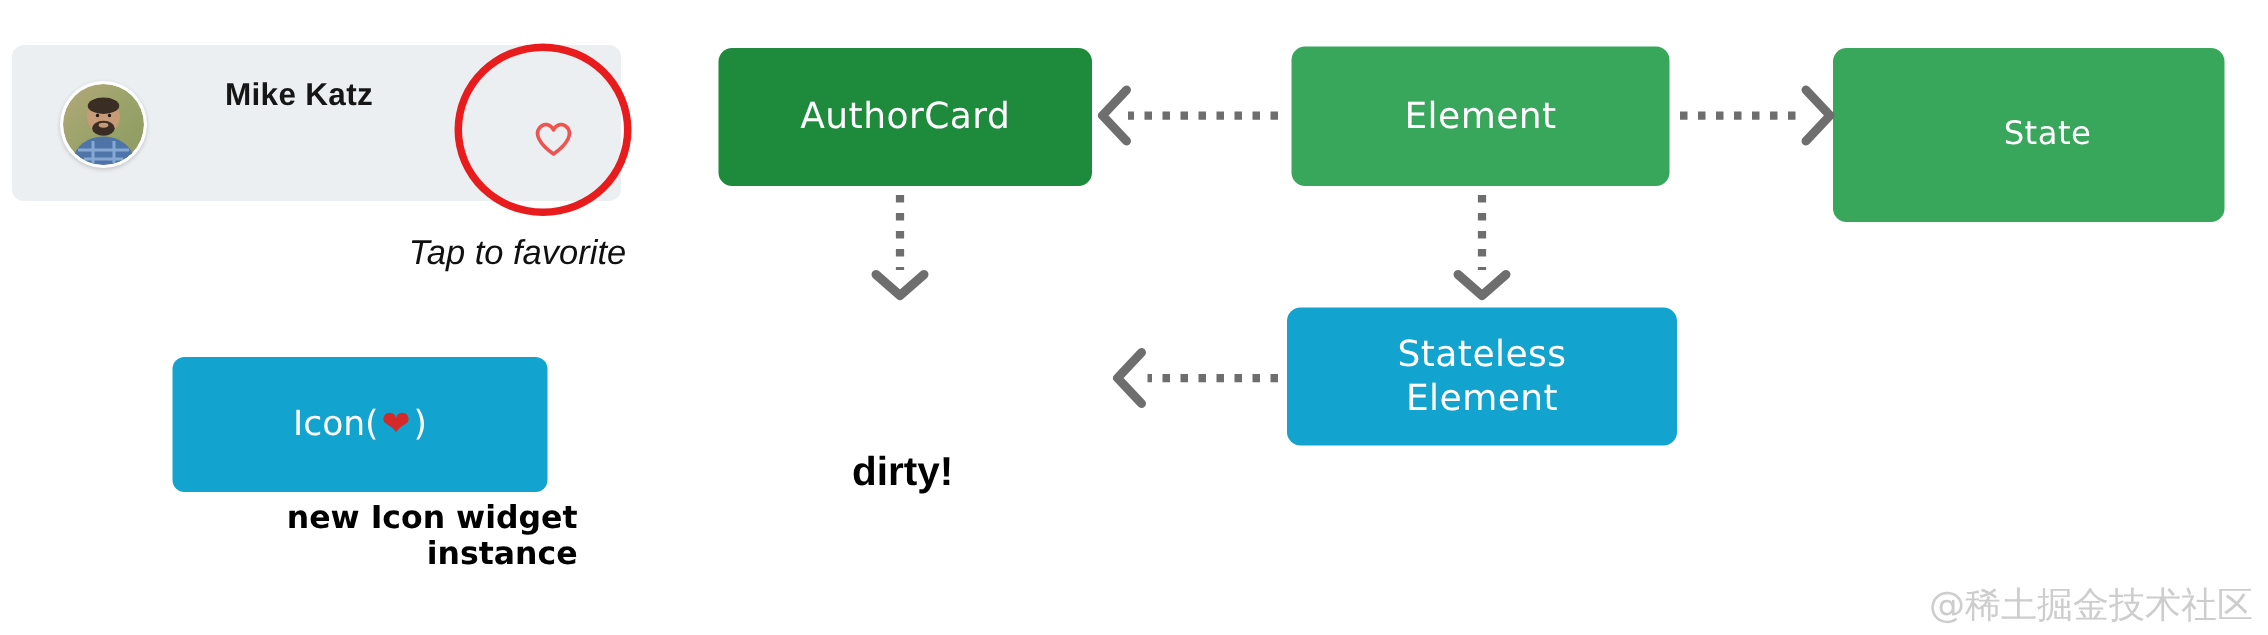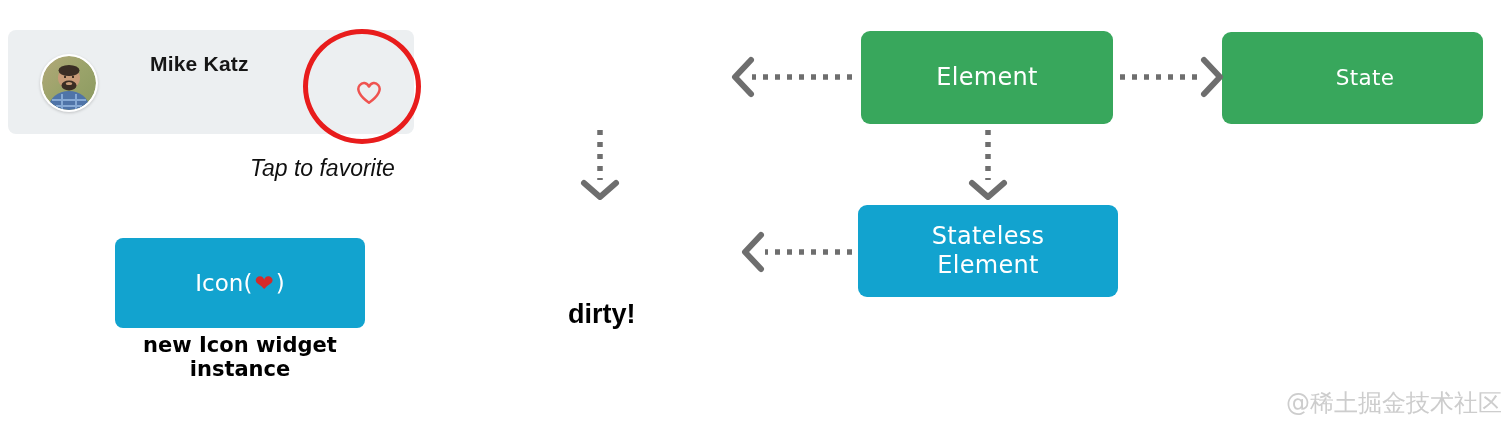--- a/index.html
+++ b/index.html
@@ -53,21 +53,21 @@
     left: 303px; top: 29px;
     width: 118px; height: 115px;
     border: 5px solid #e81c1c;
     border-radius: 50%;
     pointer-events: none;
   }
   .tap-note {
     position: absolute;
     left: 250px; top: 155px;
     width: 190px;
-    text-align: left;
+    text-align: center;
     font-family: "Liberation Sans", sans-serif;
     font-style: italic;
     font-size: 23px;
     color: #101010;
   }
 
   
   .icon-box {
     position: absolute;
     left: 115px; top: 238px;
@@ -77,39 +77,39 @@
     display: flex; flex-direction: row;
     align-items: center; justify-content: center;
     font-size: 23px; font-weight: 500; line-height: 1.25;
     text-align: center;
   }
   .heart-glyph { color: #d42a2a; padding: 0 2px; }
   .icon-caption {
     position: absolute;
     left: 95px; top: 333px;
     width: 290px;
-    text-align: center;
+    text-align: right;
     font-size: 21px; font-weight: 700;
     color: #000000;
   }
 
   
   .dbox {
     position: absolute;
     border-radius: 9px;
     color: #ffffff;
     display: flex; flex-direction: column;
     align-items: center; justify-content: center;
     text-align: center;
     font-size: 24px; font-weight: 500; line-height: 1.22;
     letter-spacing: .3px;
   }
   .dbox-authorcard { left: 479px; top: 32px;  width: 249px; height: 92px; }
   .dbox-stateful   { left: 861px; top: 31px;  width: 252px; height: 93px; }
-  .dbox-state      { left: 1222px; top: 32px; width: 261px; height: 92px; font-size: 21.5px; padding-left: 25px; }
+  .dbox-state      { left: 1222px; top: 32px; width: 261px; height: 116px; font-size: 21.5px; padding-left: 25px; }
   .dbox-stateless  { left: 858px; top: 205px; width: 260px; height: 92px; }
 
   
   .arrows {
     position: absolute; left: 0; top: 0;
     width: 1512px; height: 423px;
     pointer-events: none;
   }
 
   
@@ -169,20 +169,23 @@
   </div>
   <div class="highlight-circle" style="border-color: rgb(232, 28, 28);"></div>
   <div class="tap-note">Tap to favorite</div>
 
   <div class="icon-box" style="background-color: rgb(18, 163, 207);">
     <div>Icon</div>
     <div><span>(</span><span class="heart-glyph">❤</span><span>)</span></div>
   </div>
   <div class="icon-caption">new Icon widget instance</div>
 
+  <div class="dbox dbox-authorcard" style="background-color: rgb(30, 138, 60);">
+    <div>AuthorCard</div>
+  </div>
 
   <div class="dbox dbox-stateful" style="background-color: rgb(56, 167, 92);">
     <div>Element</div>
   </div>
 
   <div class="dbox dbox-state" style="background-color: rgb(56, 167, 92);">
     <div>State</div>
   </div>
 
   <div class="dbox dbox-stateless" style="background-color: rgb(18, 163, 207);">

